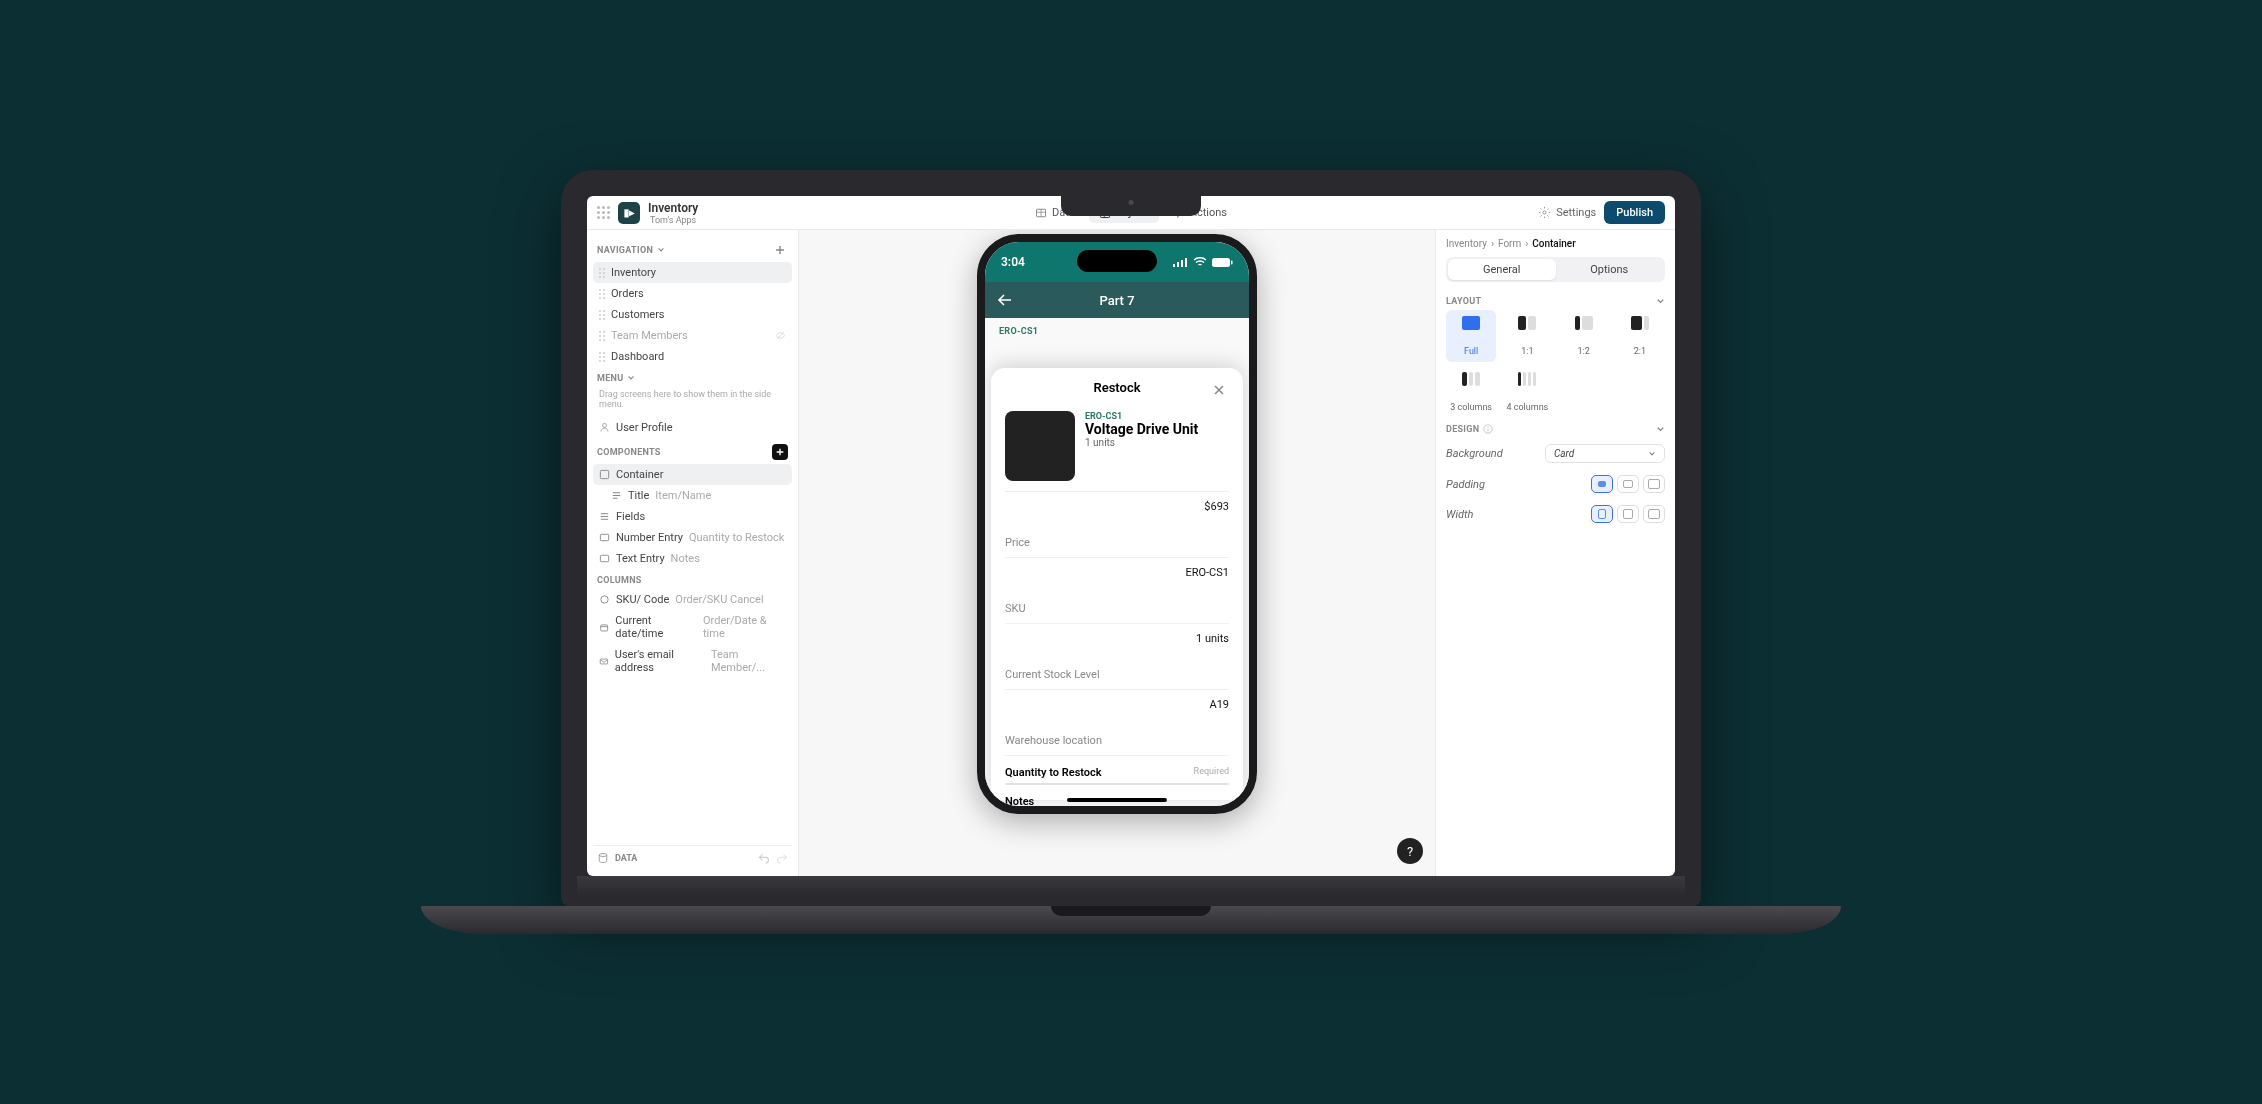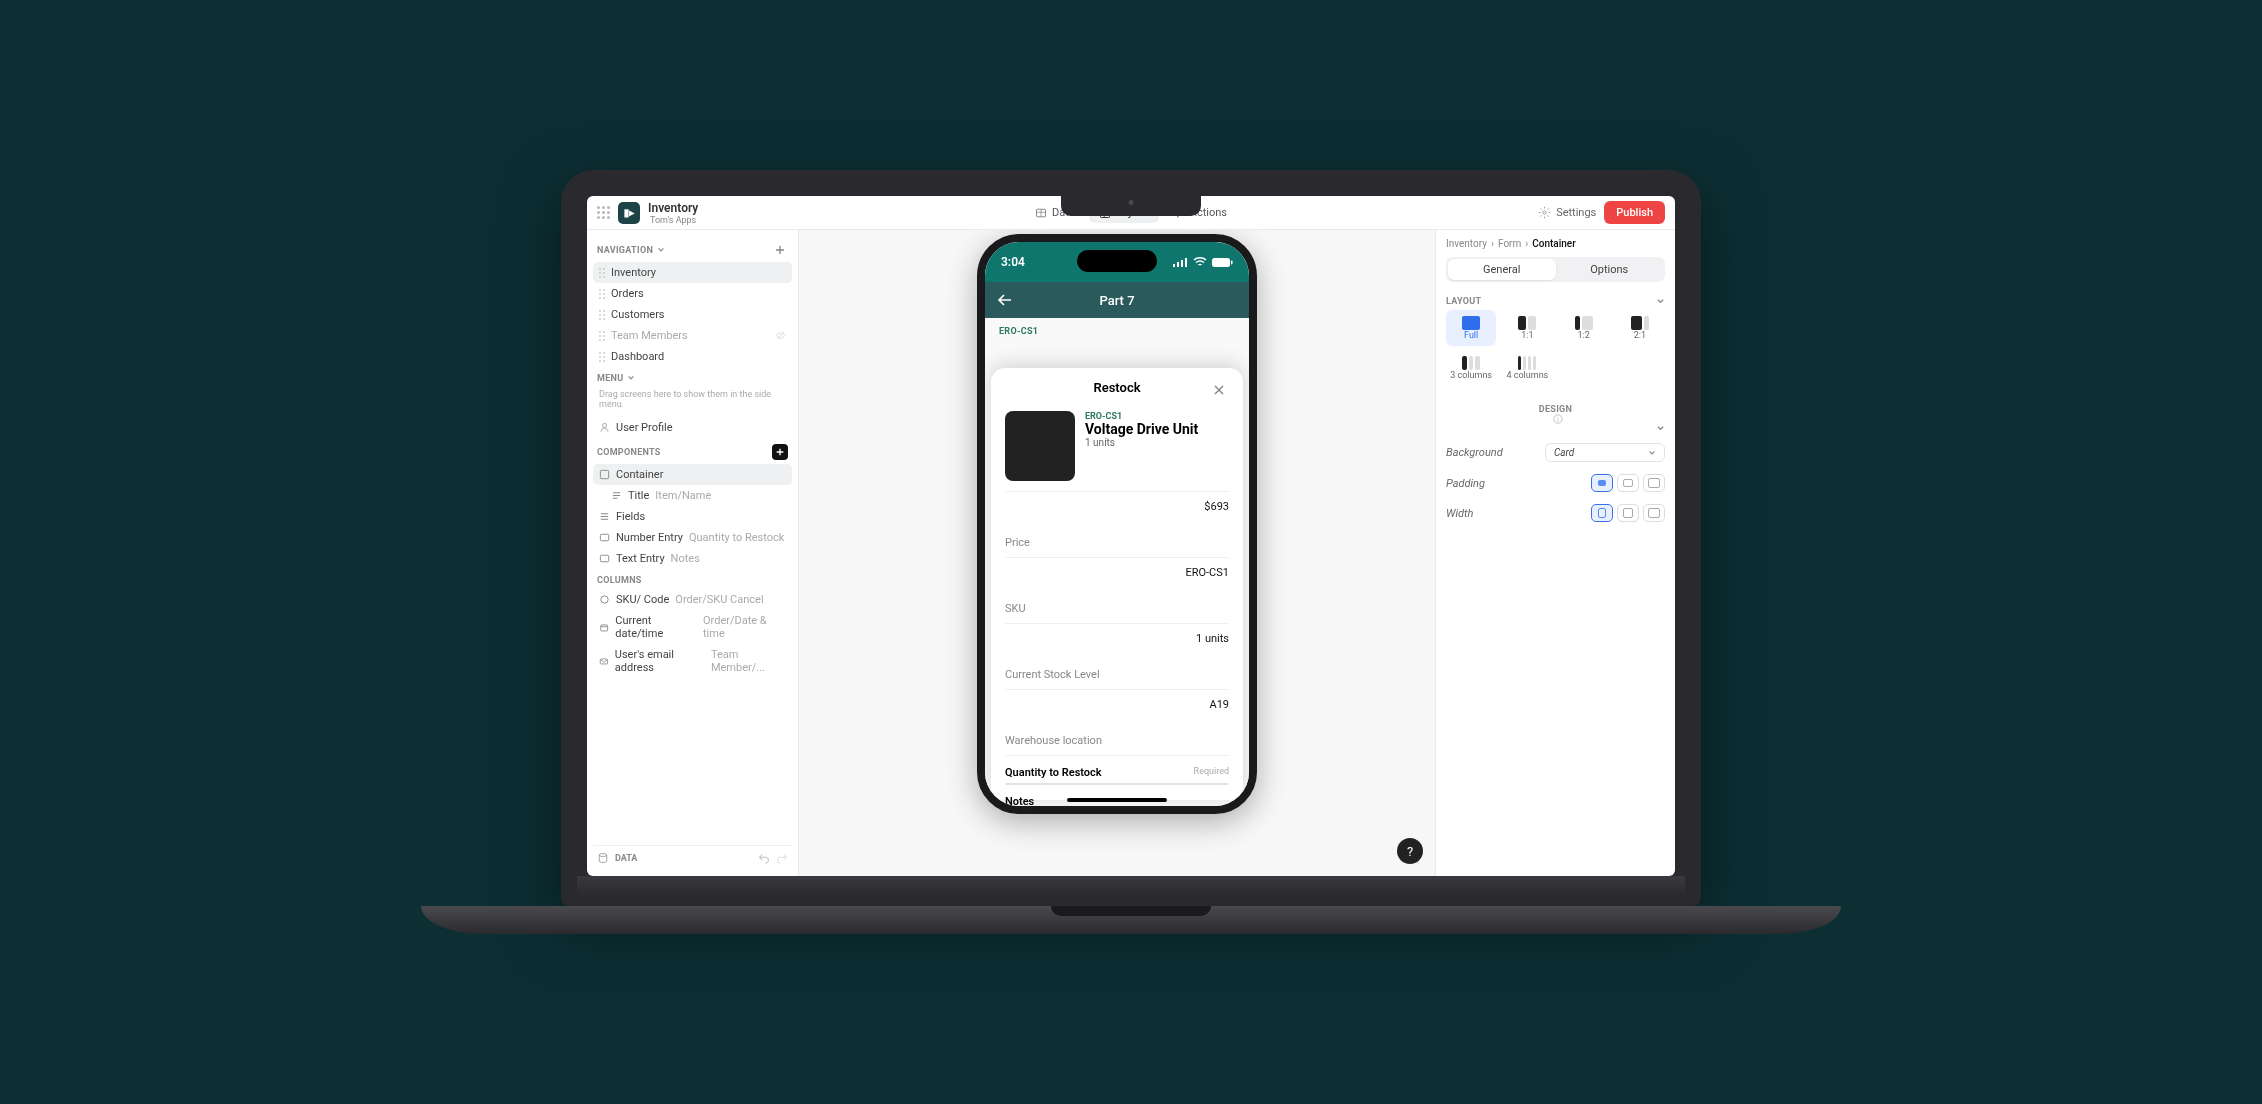--- a/index.html
+++ b/index.html
@@ -19,21 +19,21 @@
   .drag-dots { display:grid;grid-template-columns:repeat(3,3px);gap:2px;margin-right:8px;}
   .drag-dots i{width:3px;height:3px;background:#bbb;border-radius:50%;}
   .app-title { font-weight: 600; font-size: 12px; }
   .app-sub { font-size: 9px; color: #888; text-align: center; }
   .top-center { position: absolute; left: 50%; transform: translateX(-50%); display: flex; gap: 4px; }
   .seg-btn { display: flex; align-items: center; gap: 5px; padding: 4px 10px; border-radius: 5px; cursor: pointer; color:#555;}
   .seg-btn.active { background: #eef0f2; color:#111;}
   .seg-ic{width:12px;height:12px;}
   .top-right { margin-left: auto; display: flex; align-items: center; gap: 8px; }
   .settings-btn { display: flex; align-items: center; gap: 5px; color: #666; cursor:pointer;}
-  .publish { background: #ef4444; color: #fff; padding: 5px 12px; border-radius: 6px; font-weight: 500; font-size:11px;cursor:pointer;}
+  .publish { background: #0c4a6e; color: #fff; padding: 5px 12px; border-radius: 6px; font-weight: 500; font-size:11px;cursor:pointer;}
 
   
   .main { flex: 1; display: flex; overflow: hidden; }
   .left { width: 212px; border-right: 1px solid #eaeaea; padding: 6px 6px; font-size: 11px; color: #444; display:flex;flex-direction:column;}
   .section-hdr { font-size: 9px; font-weight: 700; color: #888; letter-spacing: .3px; padding: 6px 4px 4px; display:flex;align-items:center;gap:4px;}
   .row { display: flex; align-items: center; gap: 6px; padding: 4px 6px; border-radius: 5px; cursor: pointer; }
   .row.sel { background: #eef0f2; }
   .row .drag{display:grid;grid-template-columns:2px 2px;gap:2px;flex:0 0 auto;}
   .row .drag i{width:2px;height:2px;background:#ccc;border-radius:50%;}
   .row .muted{color:#aaa;}
@@ -82,21 +82,21 @@
 
   
   .right { width: 240px; border-left: 1px solid #eaeaea; padding: 8px 10px; font-size: 11px; color: #444; overflow:auto;}
   .crumbs{font-size:10px;color:#888;display:flex;gap:4px;align-items:center;}
   .crumbs .cur{color:#111;font-weight:500;}
   .tab-seg{display:flex;background:#f1f1f3;border-radius:7px;padding:2px;margin:8px 0;}
   .tab-seg div{flex:1;text-align:center;padding:4px 0;border-radius:6px;cursor:pointer;}
   .tab-seg .active{background:#fff;box-shadow:0 1px 2px rgba(0,0,0,0.08);}
   .panel-hdr{font-size:9px;font-weight:700;color:#888;letter-spacing:.3px;padding:6px 0 4px;display:flex;align-items:center;}
   .layout-grid{display:grid;grid-template-columns:repeat(4,1fr);gap:6px;}
-  .layout-opt{display:flex;flex-direction:column;align-items:center;gap:0;padding:6px 2px;border-radius:6px;cursor:pointer;font-size:9px;color:#666;}
+  .layout-opt{display:flex;flex-direction:column;align-items:center;gap:16px;padding:6px 2px;border-radius:6px;cursor:pointer;font-size:9px;color:#666;}
   .layout-opt.sel{background:#e8f0ff;color:#2f6fed;}
   .lay-ic{width:18px;height:14px;display:flex;gap:2px;}
   .lay-ic i{flex:1;background:#222;border-radius:2px;}
   .lay-ic.full i{background:#2f6fed;}
   .layout-grid2{display:grid;grid-template-columns:repeat(4,1fr);gap:6px;margin-top:4px;}
   .prop-row{display:flex;align-items:center;padding:6px 0;font-style:italic;}
   .prop-row .lbl{color:#666;}
   .select{margin-left:auto;border:1px solid #e2e2e2;border-radius:6px;padding:3px 8px;font-size:10px;min-width:120px;display:flex;align-items:center;justify-content:space-between;cursor:pointer;}
   .chips{margin-left:auto;display:flex;gap:4px;}
   .chip{width:22px;height:18px;border:1px solid #ddd;border-radius:5px;display:flex;align-items:center;justify-content:center;cursor:pointer;}
@@ -485,21 +485,21 @@
                 <div class="lay-ic">
                   <i></i>
                   <i style="background:#ddd"></i>
                   <i style="background:#ddd"></i>
                   <i style="background:#ddd"></i>
                 </div>
                 <span>4 columns</span>
               </div>
           </div>
 
-          <div class="panel-hdr" style="margin-top:12px;flex-direction:column;">
+          <div class="panel-hdr" style="margin-top:0;">
               <span>DESIGN</span>
             <svg width="10" height="10" viewBox="0 0 12 12" style="margin-left:4px">
                 <circle cx="6" cy="6" r="5" fill="none" stroke="#bbb"></circle>
                 <circle cx="6" cy="4" r=".6" fill="#bbb"></circle>
                 <line x1="6" y1="6" x2="6" y2="9" stroke="#bbb"></line>
               </svg>
             <svg width="9" height="9" viewBox="0 0 10 10" style="margin-left:auto">
                 <path d="M2 3l3 3 3-3" fill="none" stroke="#888" stroke-width="1.5"></path>
               </svg>
           </div>

